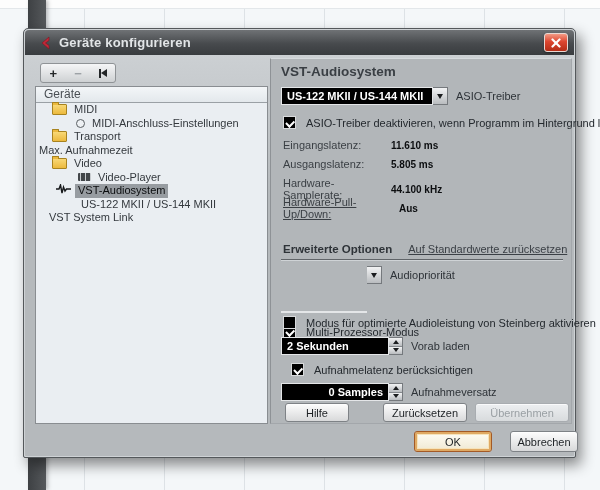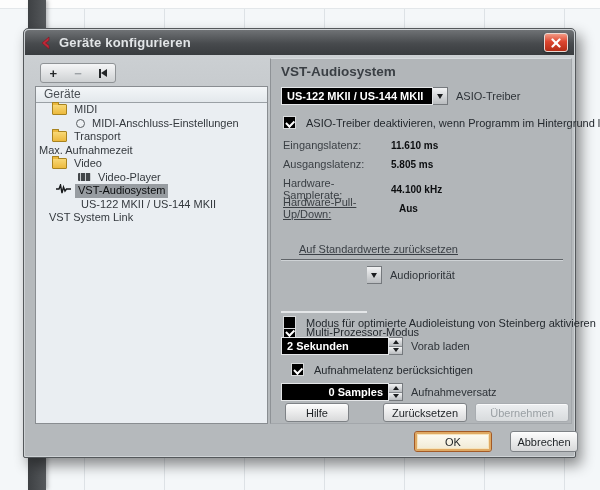--- a/index.html
+++ b/index.html
@@ -197,20 +197,21 @@
       <div class="p-abs row-flex" style="left:12px;top:118px;">
         <span class="info-label">Hardware-Samplerate:</span>
         <span class="info-value">44.100 kHz</span>
       </div>
       <div class="p-abs row-flex" style="left:12px;top:137px;">
         <span class="info-label" style="width:116px;text-decoration:underline;">Hardware-Pull-Up/Down:</span>
         <span class="info-value">Aus</span>
       </div>
 
       <div class="p-abs row-flex" style="left:12px;top:184px;">
+        <span class="adv-title">Erweiterte Optionen</span>
         <span class="adv-link">Auf Standardwerte zurücksetzen</span>
       </div>
       <div class="p-abs rule" style="left:10px;top:200px;width:282px;"></div>
 
       <div class="p-abs row-flex" style="left:10px;top:207px;">
         <span class="combo">
           <span class="blackfield" style="width:86px;margin-top:45px;">Normal</span>
           <span class="dd-btn">
               <span class="tri-dn"></span>
             </span>

